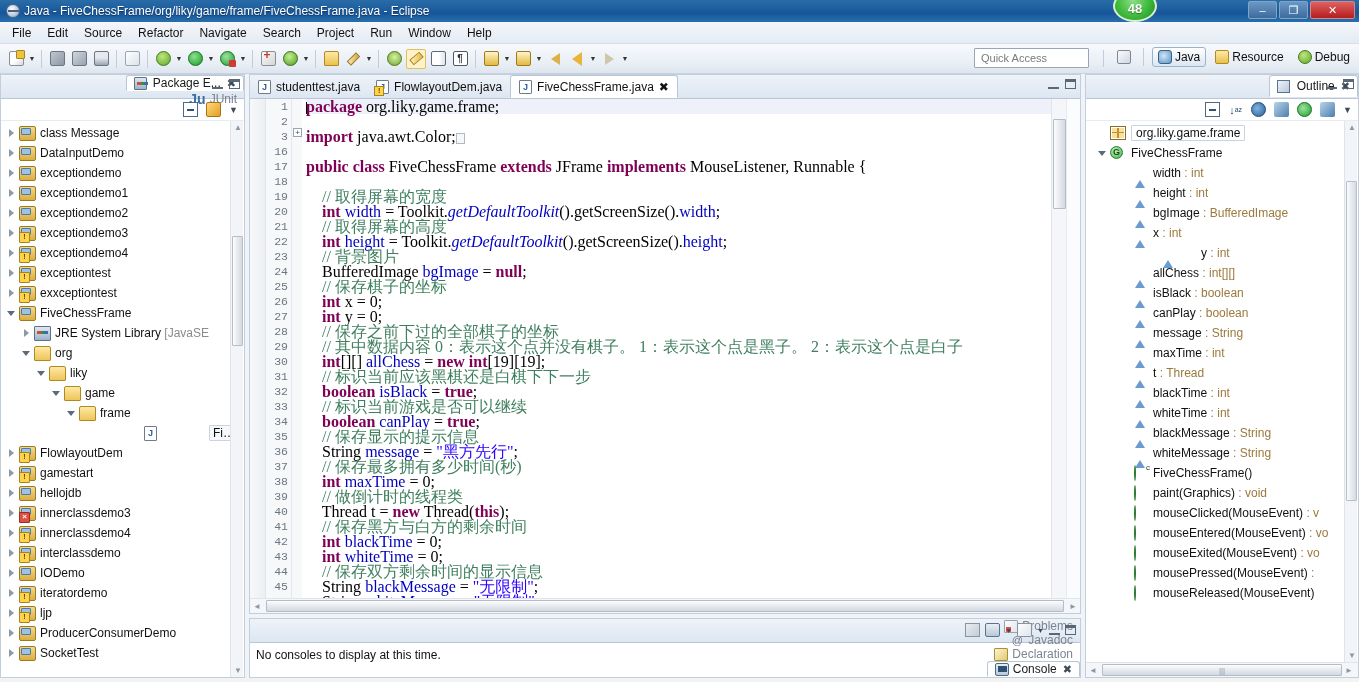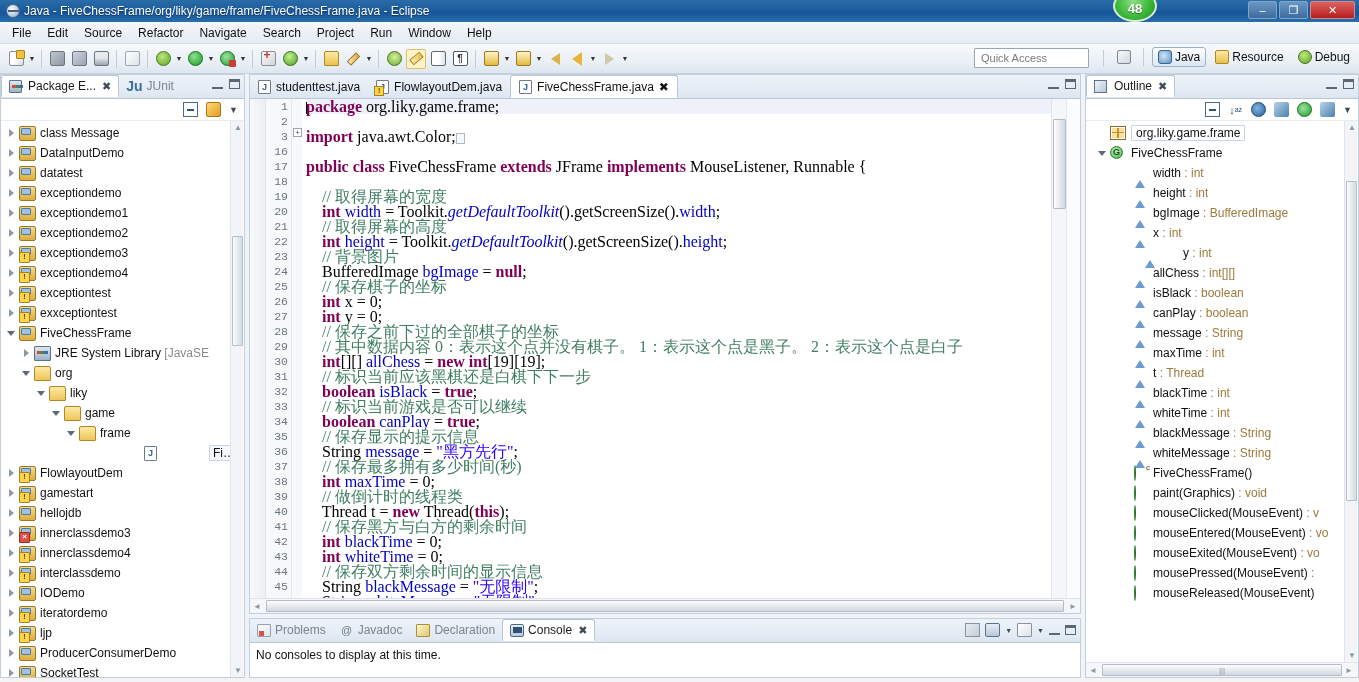--- a/index.html
+++ b/index.html
@@ -132,23 +132,23 @@
   .psi-res  { background: linear-gradient(to bottom,#fde9a6,#e9c04c); border:1px solid #b08a20; border-radius:2px; }
   .psi-dbg  { background: radial-gradient(circle at 40% 35%, #bfe67a, #5ea62d); border-radius:50%; border:1px solid #3f7b1d; }
   .psi-newp { background: linear-gradient(135deg,#fafafa,#d0d8e2); border:1px solid #7e8894; border-radius:2px; }
 
   
   .body-row { display: flex; height: 604px; background: #f0f3f7; }
 
   
   .view { background: #ffffff; border: 1px solid #c2cedb; display: flex; flex-direction: column; }
   .view-tabs {
-    height: 24px; display: flex; 
+    height: 24px; display: flex; align-items: flex-end;
     background: linear-gradient(to bottom,#eef3f9,#dde6f1);
-    border-bottom: 1px solid #b8c6d6; position: relative;
+    border-bottom: 1px solid #b8c6d6; position: relative; flex-direction: column;
   }
   .vtab {
     display: flex; align-items: center; gap: 4px;
     height: 22px; padding: 0 7px; font-size: 12px; color: #1a1a1a;
     border-top-left-radius: 3px; border-top-right-radius: 3px;
   }
   .vtab.active { background: #ffffff; border: 1px solid #b8c6d6; border-bottom-color: #ffffff; }
   .vtab.inactive { color: #7a8591; }
   .vtab .xmark { font-size: 11px; color: #3f4b59; margin-left: 2px; }
   .view-ctrls { position: absolute; right: 4px; top: 4px; display: flex; gap: 6px; align-items: center; }
@@ -579,27 +579,20 @@
             </span>
             <span class="ticon ic-pkg"></span>
             <span class="tlabel">class Message</span>
           </div>
           <div class="trow" style="padding-left: 2px;">
             <span class="tw">
               <span class="arrow-c"></span>
             </span>
             <span class="ticon ic-pkg"></span>
             <span class="tlabel">DataInputDemo</span>
-          </div>
-          <div class="trow" style="padding-left: 2px;">
-            <span class="tw">
-              <span class="arrow-c"></span>
-            </span>
-            <span class="ticon ic-pkg"></span>
-            <span class="tlabel">datatest</span>
           </div>
           <div class="trow" style="padding-left: 2px;">
             <span class="tw">
               <span class="arrow-c"></span>
             </span>
             <span class="ticon ic-pkg"></span>
             <span class="tlabel">exceptiondemo</span>
           </div>
           <div class="trow" style="padding-left: 2px;">
             <span class="tw">
@@ -944,21 +937,21 @@
           <div class="orow" style="padding-left: 30px;">
             <span class="tw"></span>
             <span class="oicon"><span class="oi-field"></span></span>
             <span class="olabel">bgImage<span class="typ"> : BufferedImage</span></span>
           </div>
           <div class="orow" style="padding-left: 30px;">
             <span class="tw"></span>
             <span class="oicon"><span class="oi-field"></span></span>
             <span class="olabel">x<span class="typ"> : int</span></span>
           </div>
-          <div class="orow" style="padding-left: 20px; gap: 20px;">
+          <div class="orow" style="padding-left: 38px; gap: 20px;">
             <span class="tw"></span>
             <span class="oicon"><span class="oi-field"></span></span>
             <span class="olabel">y<span class="typ"> : int</span></span>
           </div>
           <div class="orow" style="padding-left: 30px;">
             <span class="tw"></span>
             <span class="oicon"><span class="oi-field"></span></span>
             <span class="olabel">allChess<span class="typ"> : int[][]</span></span>
           </div>
           <div class="orow" style="padding-left: 30px;">

